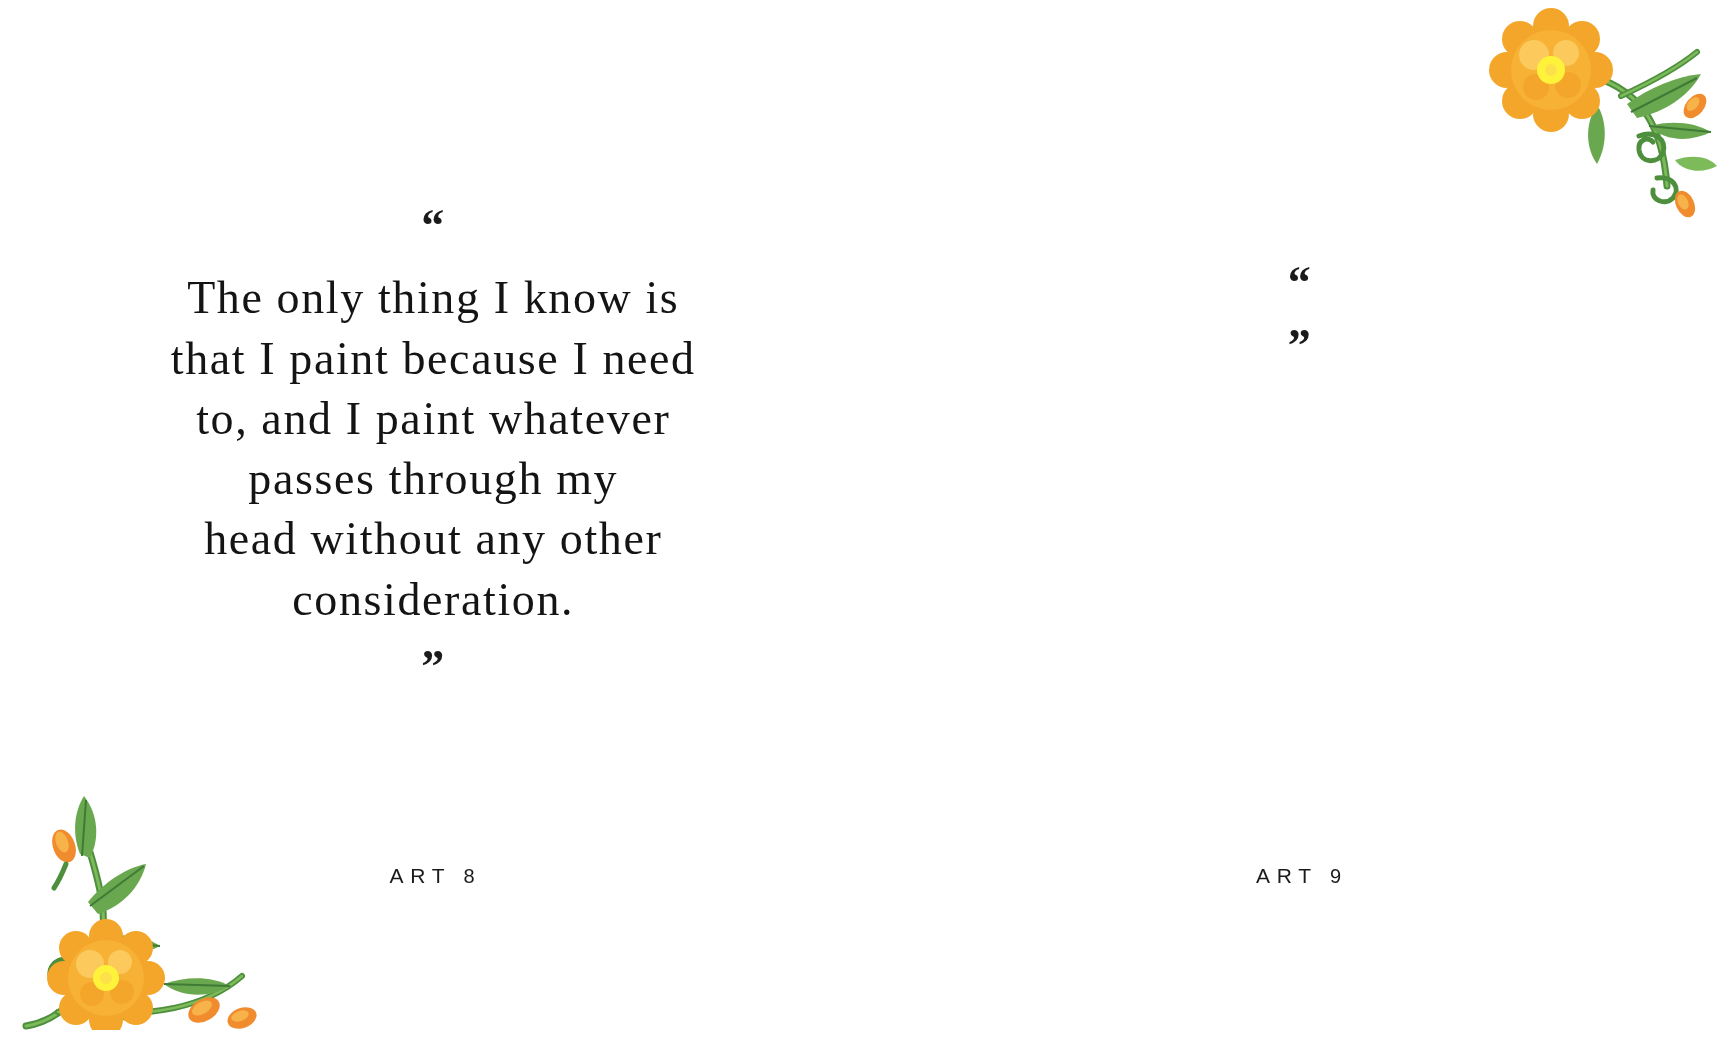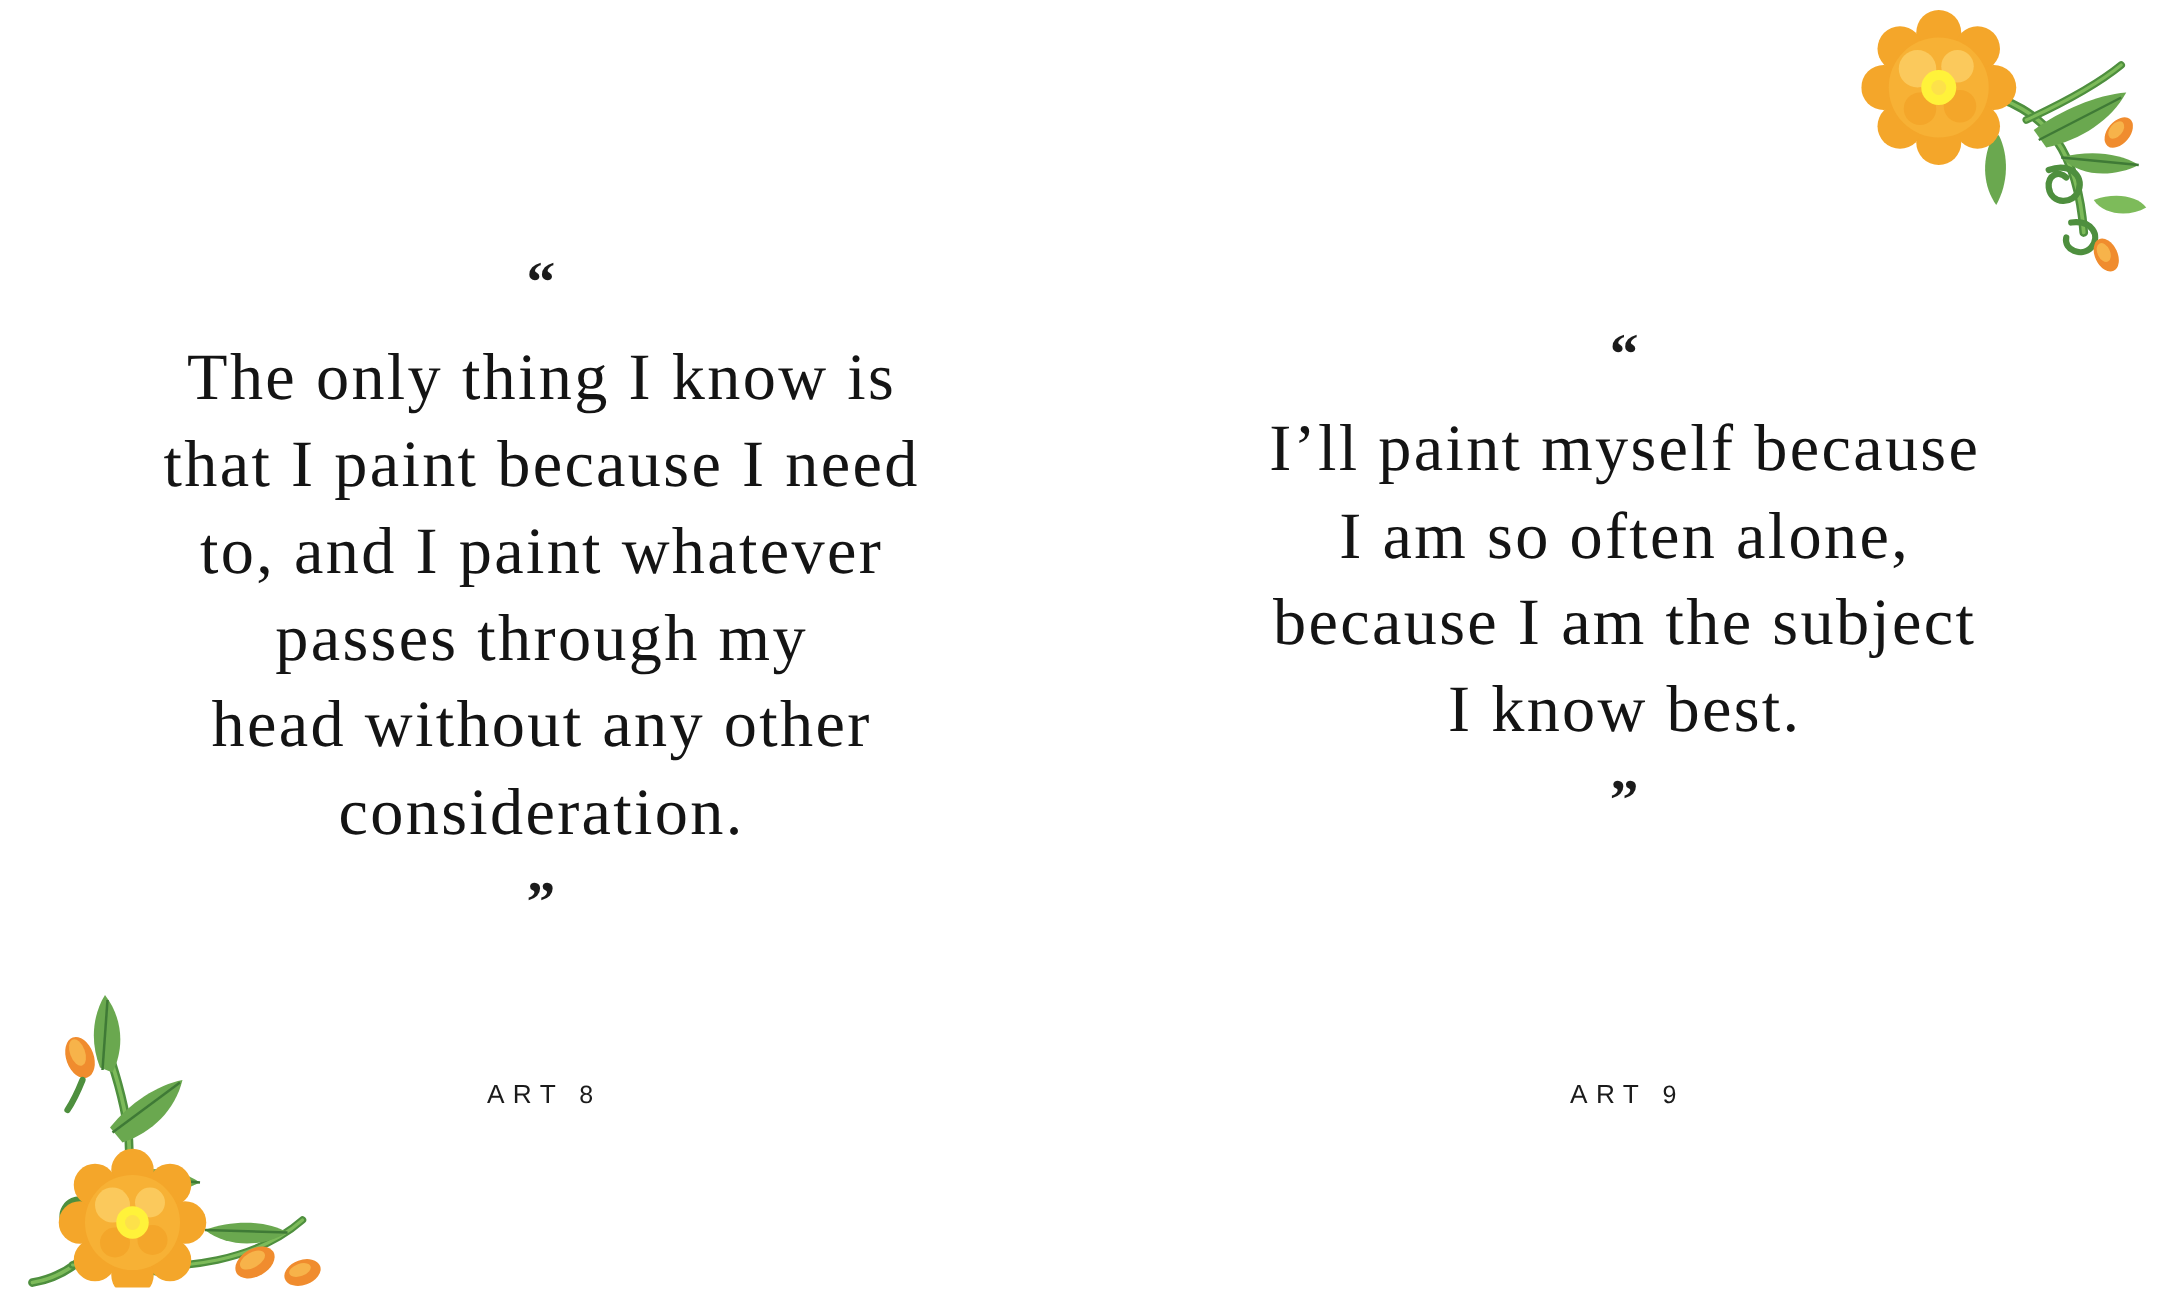--- a/index.html
+++ b/index.html
@@ -46,21 +46,21 @@
     line-height: 0.9;
     color: #1b1b1b;
     letter-spacing: 0.02em;
     font-weight: 700;
   }
   .mark-open { margin-bottom: 22px; }
   .mark-close { margin-top: 16px; }
 
   .quote-text {
     font-family: "Liberation Serif", serif;
-    font-size: 53px;
+    font-size: 46px;
     line-height: 1.31;
     color: #141414;
     letter-spacing: 0.035em;
     white-space: pre-line;
   }
 
   .folio {
     position: absolute;
     bottom: 152px;
     left: 50%;
@@ -177,24 +177,20 @@
         </g>
       </svg>
     </div>
 
   </div>
 
   <div class="page page-right">
 
     <div class="quote-block">
       <div class="mark mark-open">“</div>
-      <div class="quote-text">I’ll paint myself because
-I am so often alone,
-because I am the subject
-I know best.</div>
       <div class="mark mark-close">”</div>
     </div>
 
     <div class="folio">
       <span>ART</span>
       <span class="num">9</span>
     </div>
 
     <div class="ornament ornament-top-right">
       <svg viewBox="0 0 230 210" width="230" height="210" aria-hidden="true">

